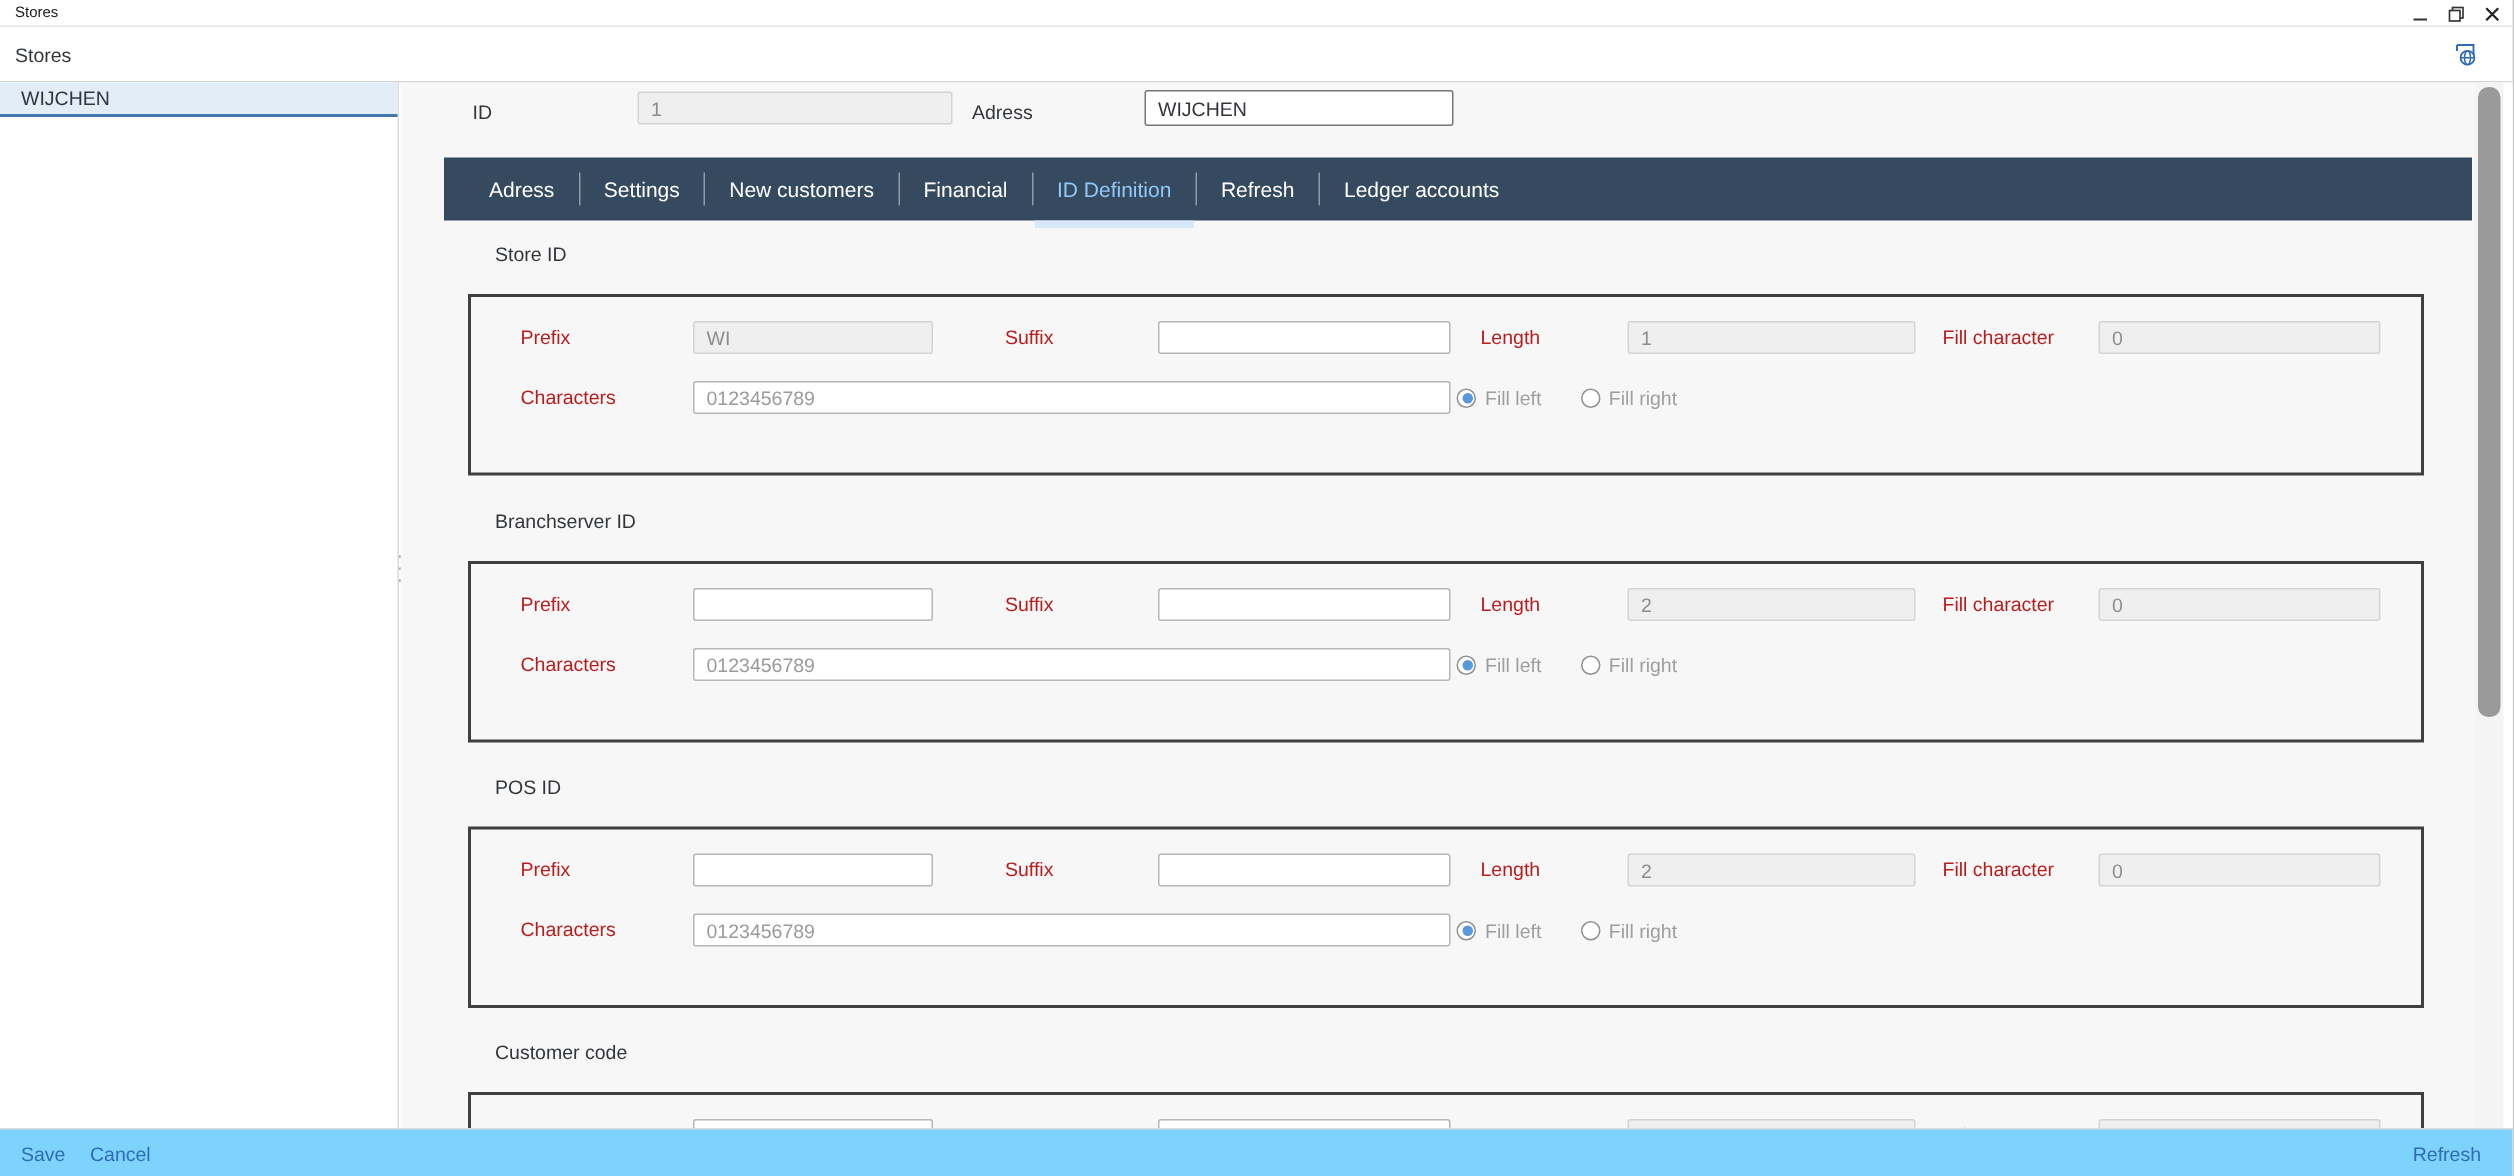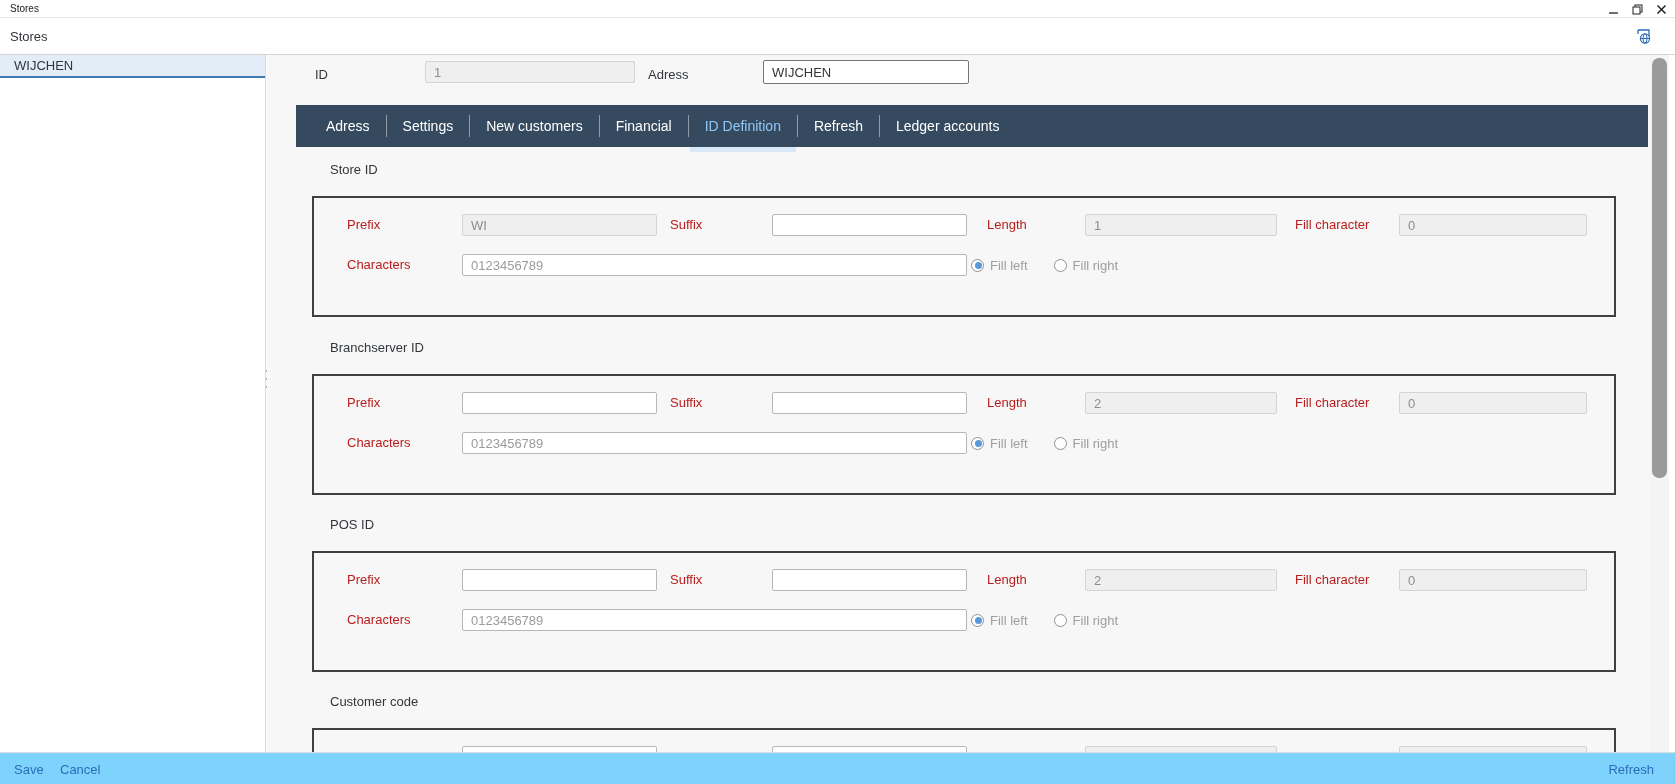--- a/index.html
+++ b/index.html
@@ -54,21 +54,21 @@
        font-size:14px;cursor:pointer;white-space:nowrap;}
   .tab + .tab{border-left:1px solid rgba(255,255,255,.45);}
   .tab.active{color:#91c8f6;}
   .tab.active::after{content:"";position:absolute;left:1px;right:1px;bottom:-15px;height:5px;background:#d9e8f8;}
 
   
   .sec{position:absolute;left:0;width:100%;}
   .sec-title{position:absolute;left:63px;top:-34px;font-size:13px;color:#32363a;}
   .sec-box{position:absolute;left:45px;top:0;width:1304px;height:121px;border:2px solid #404040;background:#f7f7f7;}
   .sec-box .lbl{position:absolute;font-size:13px;color:#b91c1c;}
-  .p1{left:33px;top:19px;}  .i1{left:148px;top:16px;width:195px;}
+  .p1{left:33px;top:19px;}  .i1{left:148px;top:16px;width:160px;}
   .p2{left:356px;top:19px;} .i2{left:458px;top:16px;width:195px;}
   .p3{left:673px;top:19px;} .i3{left:771px;top:16px;width:192px;}
   .p4{left:981px;top:19px;} .i4{left:1085px;top:16px;width:188px;}
   .c1{left:33px;top:59px;}  .ic{left:148px;top:56px;width:505px;}
   .radio-group{position:absolute;left:657px;top:58px;height:18px;display:flex;align-items:center;}
   .radio{display:inline-block;width:13px;height:13px;border:1px solid #919191;border-radius:50%;
          background:#ffffff;position:relative;margin-right:6px;cursor:pointer;}
   .radio.sel::after{content:"";position:absolute;left:2.5px;top:2.5px;width:7px;height:7px;
                     border-radius:50%;background:#5899da;}
   .rlbl{color:#9e9e9e;font-size:13px;margin-right:26px;}

